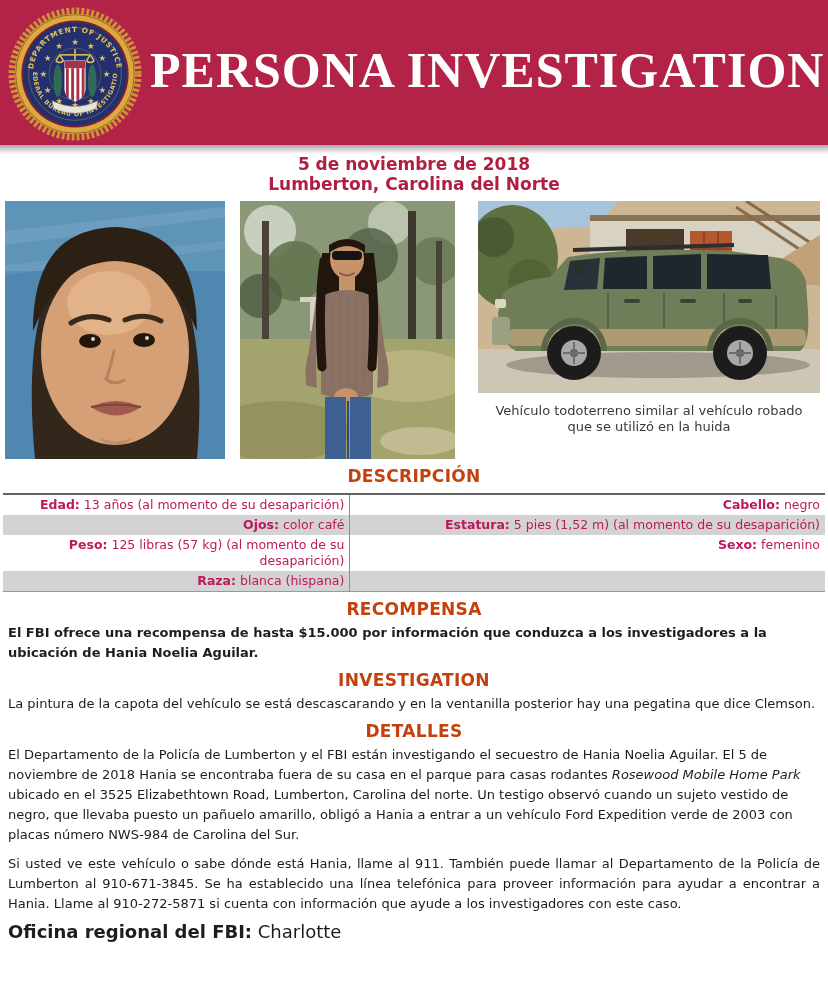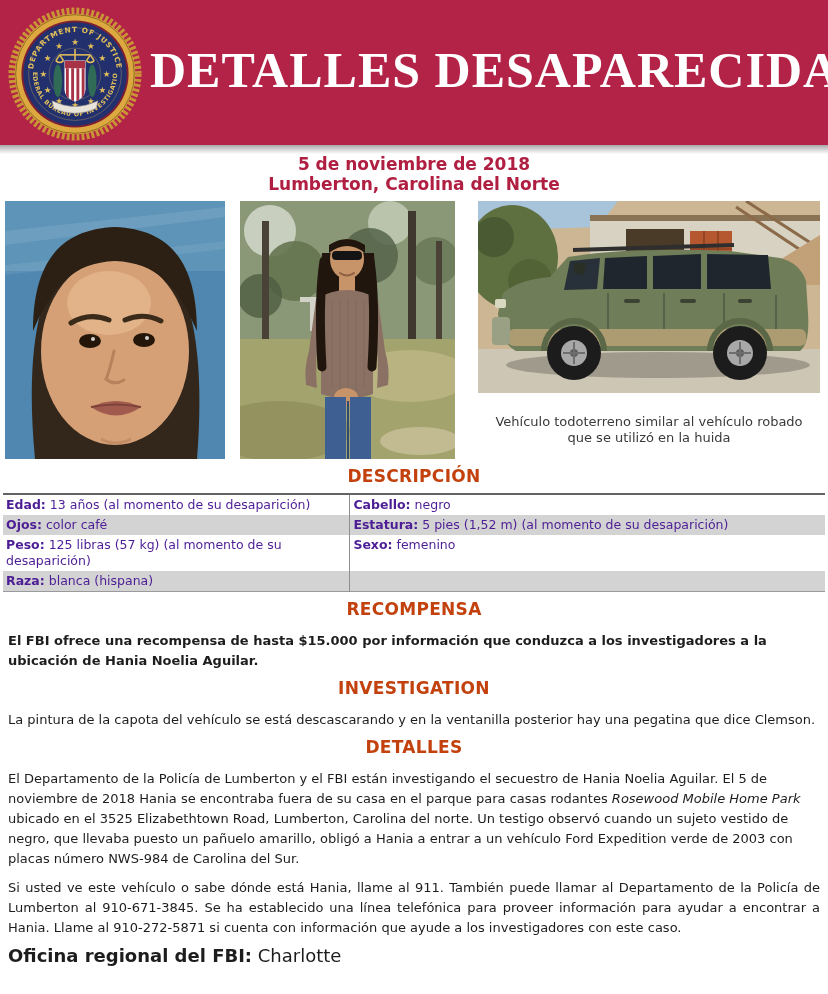--- a/index.html
+++ b/index.html
@@ -35,45 +35,45 @@
   }
 
   
   .photo-strip { position: relative; height: 258px; margin-top: 7px; }
   .photo { position: absolute; top: 0; }
   .photo svg { display: block; }
   .photo-1 { left: 5px;   width: 220px; }
   .photo-2 { left: 240px; width: 215px; }
   .photo-3 { left: 478px; width: 342px; }
   .vehicle-caption {
-    margin-top: 21px; text-align: center;
+    margin-top: 10px; text-align: center;
     font-size: 13px; line-height: 16px; color: #3a3a3a;
   }
 
   
   h3.section-heading {
     text-align: center; color: #c2410c; font-size: 17px;
     font-weight: bold; letter-spacing: .3px;
     margin: 8px 0 4px; line-height: 19px;
   }
 
   
   table.desc-table {
     width: 822px; margin: 7px 3px 0;
     border-collapse: collapse;
     border-top: 2px solid #636363; border-bottom: 1px solid #9a9a9a;
-    font-size: 12.5px; line-height: 16px; color: #4c1d95;
+    font-size: 12.5px; line-height: 16px; color: #be185d; text-align: right;
   }
   table.desc-table td { padding: 2px 5px 2px 3px; vertical-align: top; }
   table.desc-table td.col-right { border-left: 1px solid #8f8f8f; width: 57.8%; }
   table.desc-table tr.even { background: #D3D3D3; }
   .field-label { font-weight: bold; }
 
   
-  .body-text { margin: 12px 8px 0; font-size: 13px; line-height: 20px; }
+  .body-text { margin: 4px 8px 0; font-size: 13px; line-height: 20px; }
   .bold-para { font-weight: bold; }
   .justified { text-align: justify; }
   .fbi-office { margin: 9px 8px 0; font-size: 18px; line-height: 18px; }
 </style>
 </head>
 <body>
 
 <div class="poster">
 
   <header class="banner">
@@ -127,21 +127,21 @@
       <g clip-path="url(#shieldClip)">
         <rect x="59" y="56" width="22" height="8" fill="#A83246"></rect>
         <rect x="60.5" y="64" width="3" height="36" fill="#A83246"></rect>
         <rect x="66" y="64" width="3" height="36" fill="#A83246"></rect>
         <rect x="71.5" y="64" width="3" height="36" fill="#A83246"></rect>
         <rect x="77" y="64" width="3" height="36" fill="#A83246"></rect>
       </g>
 
       <path d="M46,98 Q70,110 94,98 L92,106 Q70,116 48,106 Z" fill="#E8E4DA" stroke="#9a9488" stroke-width=".6"></path>
     </svg>
-    <div class="banner-title">DETALLES DESAPARECIDA</div>
+    <div class="banner-title">PERSONA INVESTIGATION</div>
   </header>
   <div class="banner-shadow"></div>
 
   <div class="subline">5 de noviembre de 2018</div>
   <div class="subline">Lumberton, Carolina del Norte</div>
 
   <section class="photo-strip">
 
     <figure class="photo photo-1">
       <svg width="220" height="258" viewBox="0 0 220 258" aria-hidden="true">

